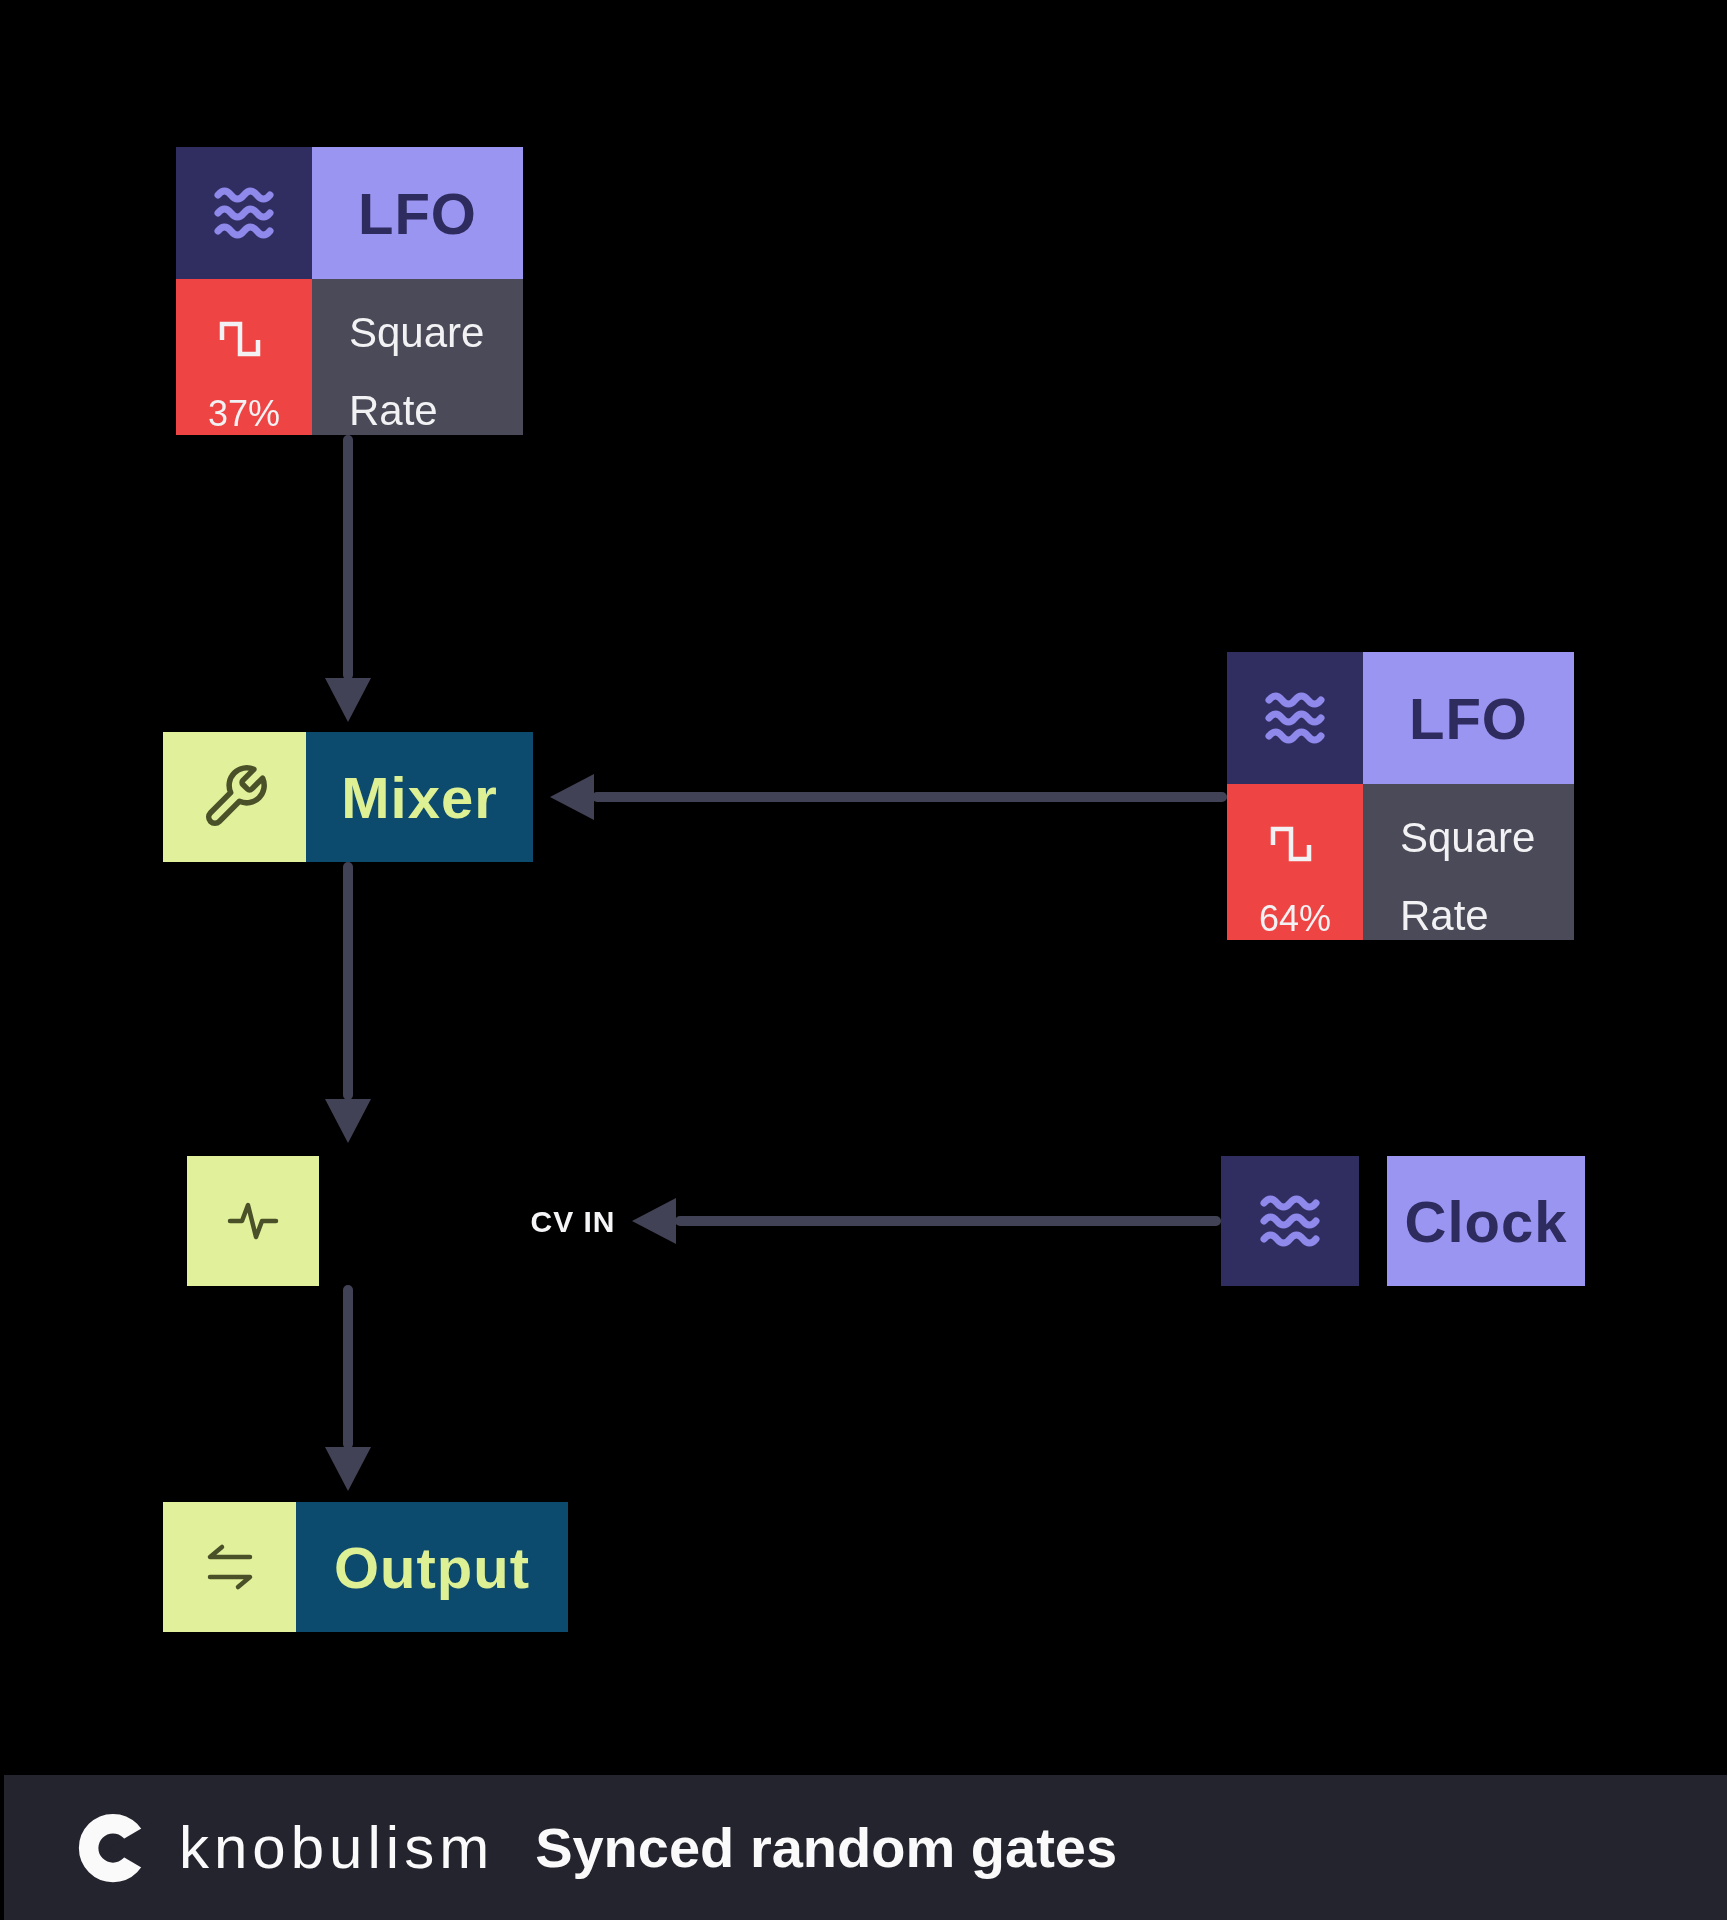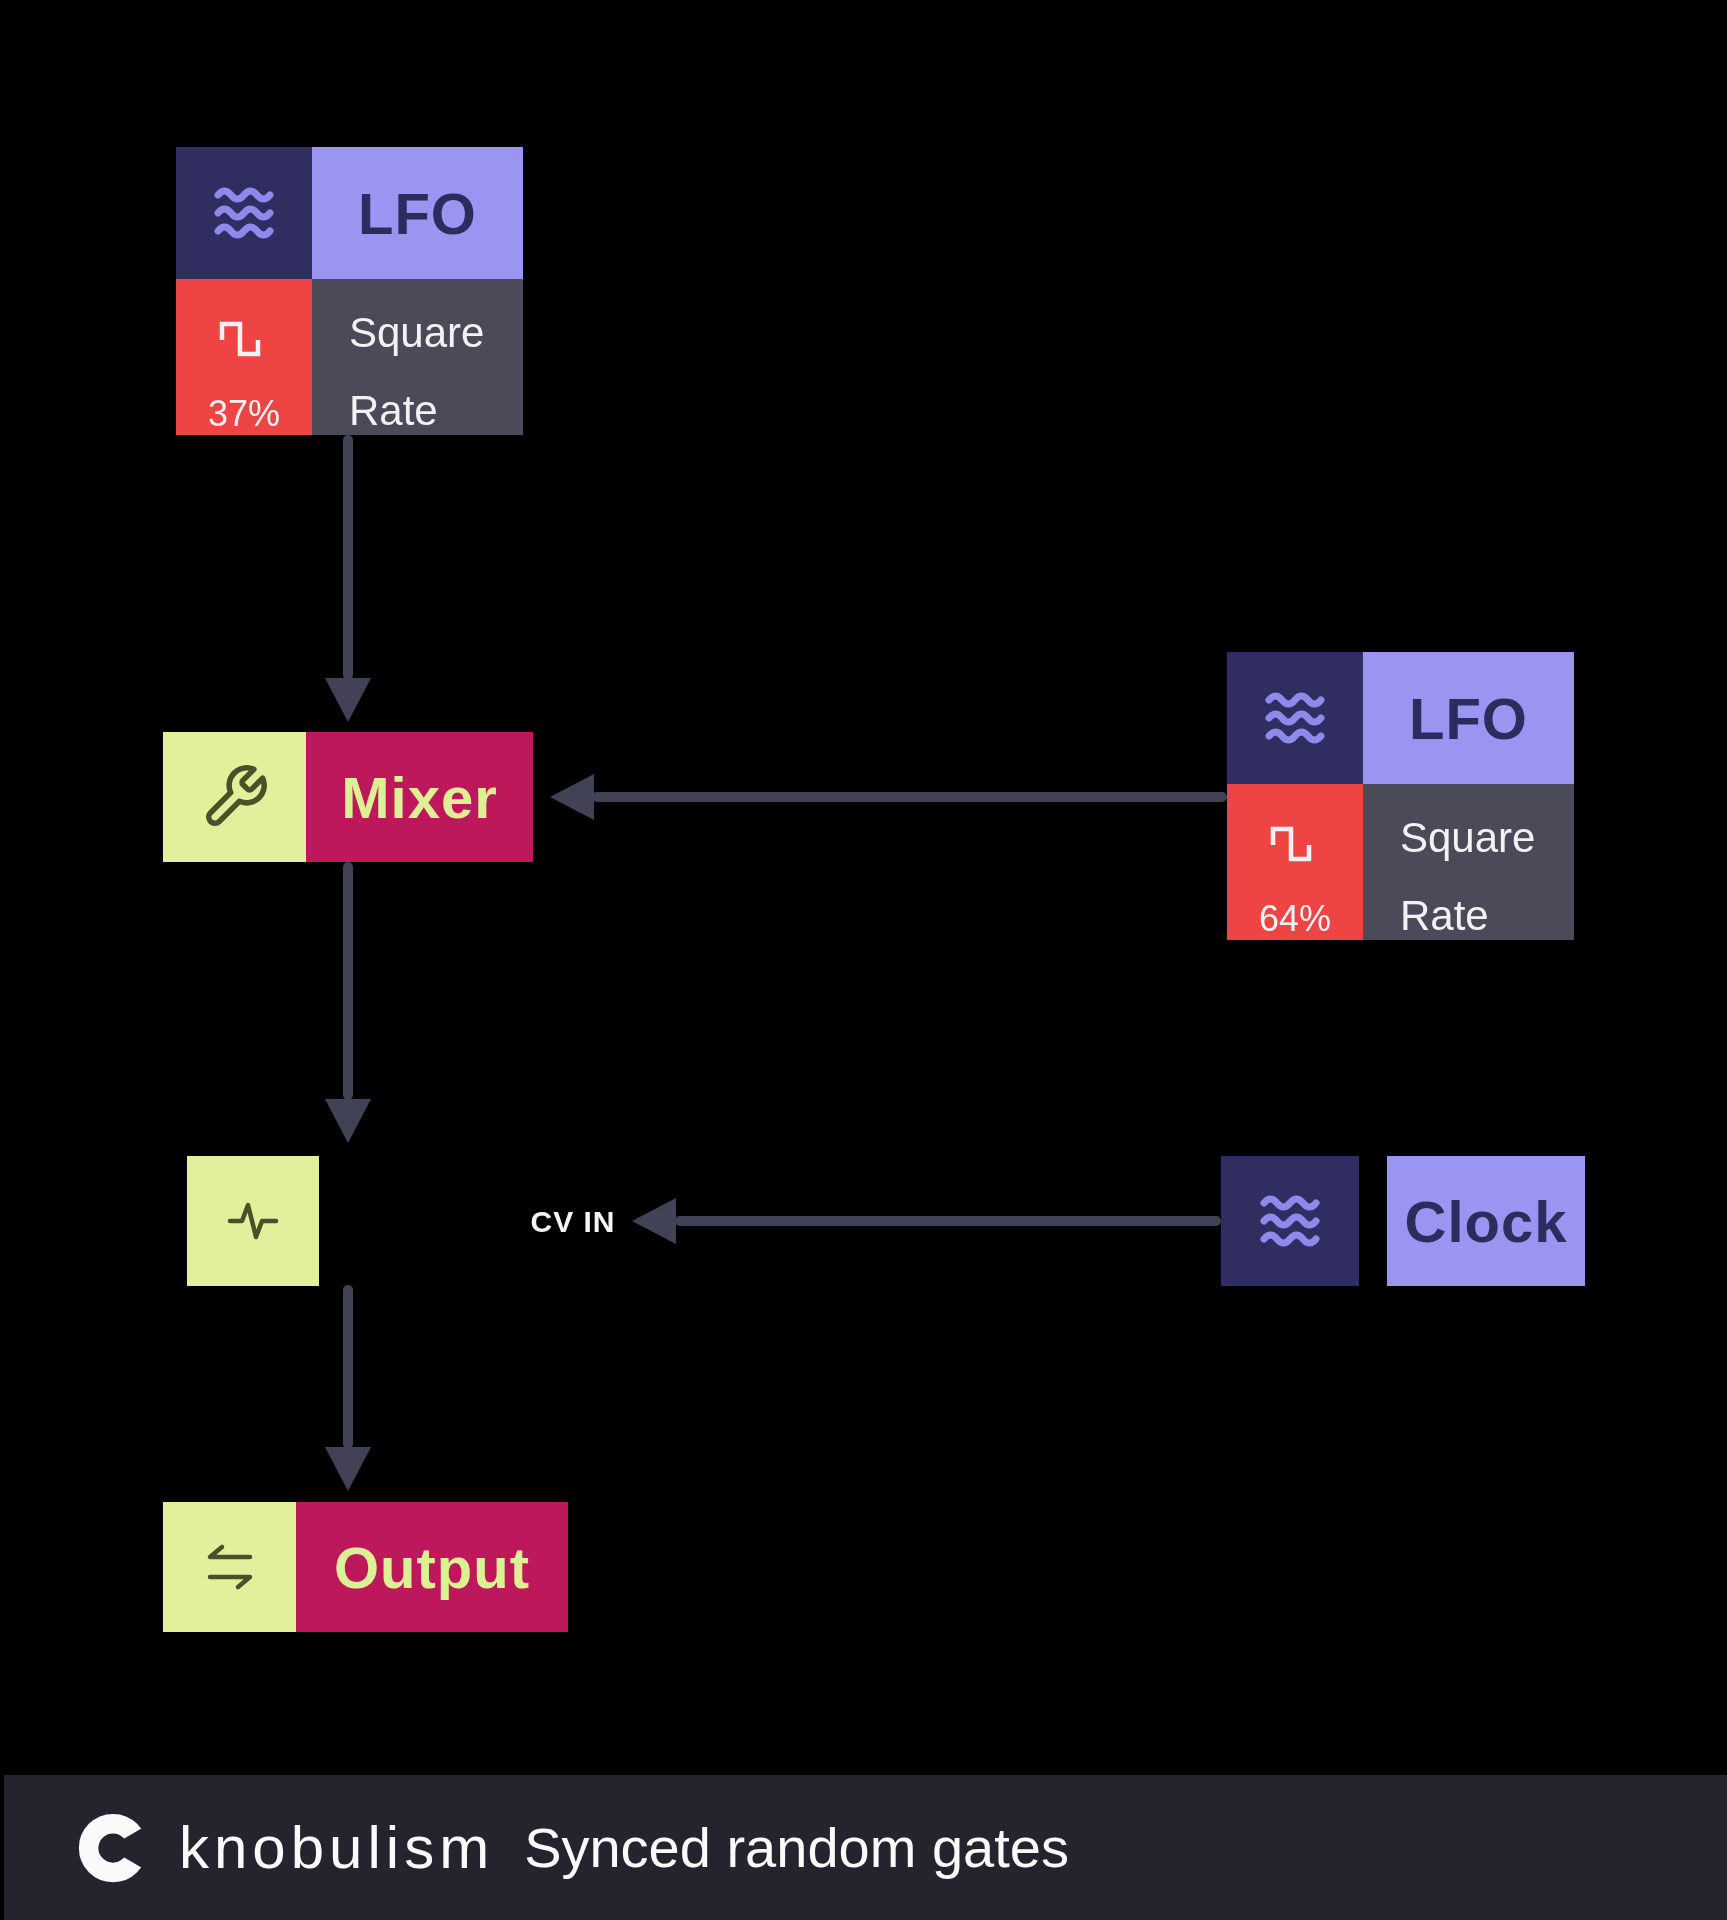--- a/index.html
+++ b/index.html
@@ -8,21 +8,21 @@
     font-family:"Liberation Sans","DejaVu Sans",sans-serif;
   }
   
   .node{position:absolute;display:flex;flex-direction:column;}
   .hdr{display:flex;}
   .cell{display:flex;align-items:center;justify-content:center;}
   .icon-indigo{background:#302d60;}
   .title-purple{background:#9b95f2;}
   .title-purple .ttl{color:#2e2b5e;}
   .icon-lime{background:#e1f19b;}
-  .title-olive{background:#be185d;}
+  .title-olive{background:#0c4a6e;}
   .title-olive .ttl{color:#def094;}
   .ttl{font-size:58px;font-weight:700;letter-spacing:1px;}
   
   .bd{display:flex;}
   .bcol{display:flex;flex-direction:column;}
   .bcol-dark{background:#ef4444;}
   .bcol-mid{background:#4a4a58;}
   .brow{flex:1;display:flex;align-items:flex-end;justify-content:center;}
   .brow-left{justify-content:flex-start;padding-left:37px;}
   .btxt{color:#f2f2f4;font-size:42px;font-weight:400;}
@@ -74,21 +74,21 @@
   
   .cvin{position:absolute;left:513px;top:1203px;width:120px;height:38px;
     display:flex;align-items:center;justify-content:center;
     color:#f5f5f7;font-size:30px;font-weight:700;letter-spacing:1px;}
   
   .footer{position:absolute;left:4px;top:1775px;width:1727px;height:145px;
     background:#24242f;display:flex;align-items:center;}
   .logo{margin-left:70px;flex:0 0 auto;display:flex;align-items:center;}
   .brand{margin-left:27px;color:#fafafa;font-size:60px;font-weight:400;
     letter-spacing:5px;}
-  .caption{margin-left:30px;color:#fafafa;font-size:56px;font-weight:400;
+  .caption{margin-left:41px;color:#fafafa;font-size:56px;font-weight:700;
     letter-spacing:0px;}
   svg{display:block;}
 </style>
 </head>
 <body>
 
 <div class="canvas">
 
   <div class="vline a1-line"></div>
   <div class="head-down a1-head"></div>

